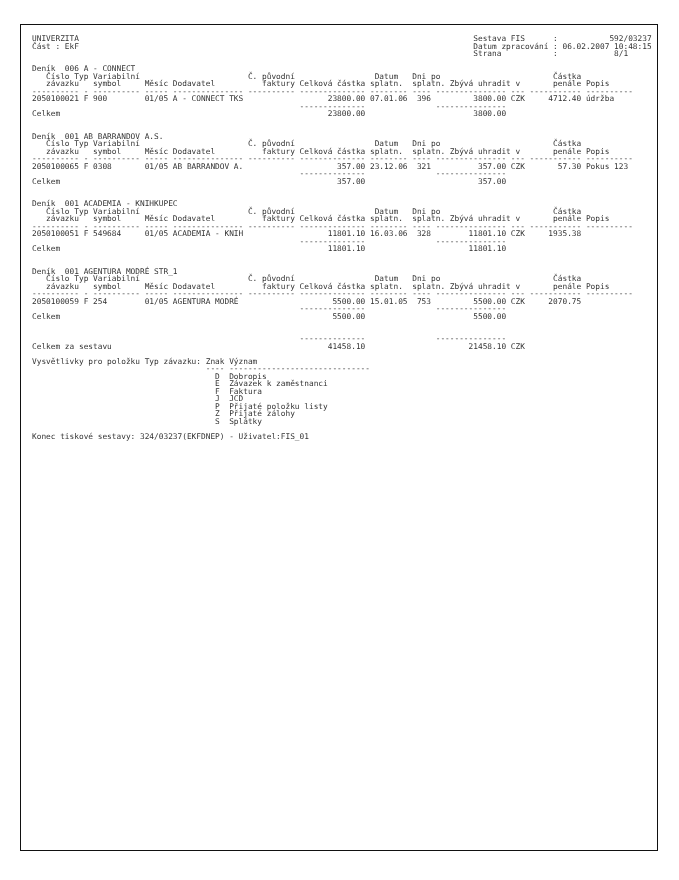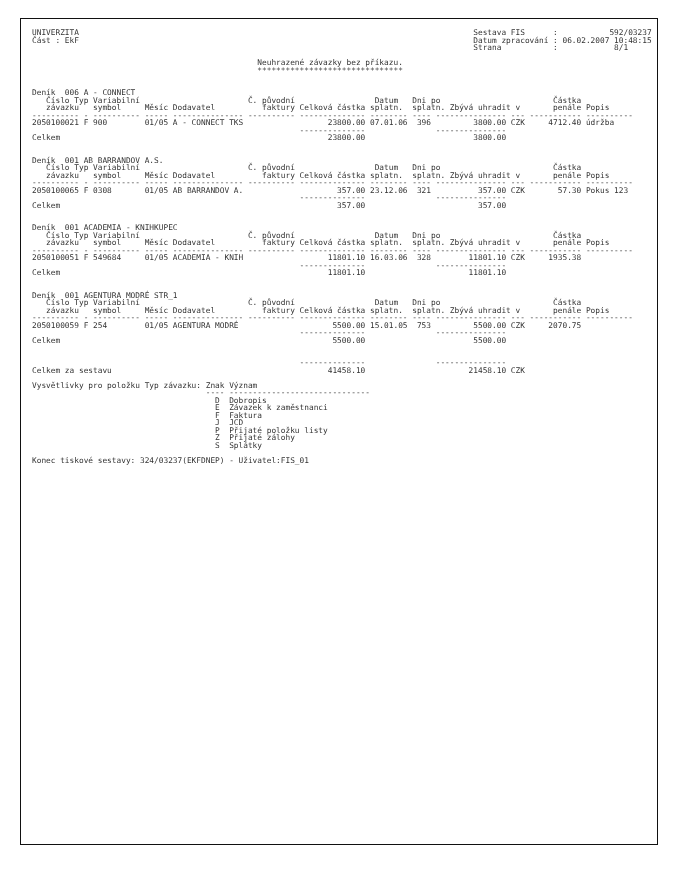--- a/index.html
+++ b/index.html
@@ -1,44 +1,38 @@
 <!DOCTYPE html>
 <html><head>
 <meta charset="utf-8">
 <style>
   html,body{margin:0;padding:0}
   body{
     width:679px;height:880px;position:relative;background:#ffffff;overflow:hidden;
     font-family:"DejaVu Sans Mono","Liberation Mono",monospace;
   }
   .sheet{
-    position:absolute;left:20px;top:18px;width:638px;height:827px;
+    position:absolute;left:20px;top:24px;width:638px;height:827px;
     border:1px solid #111;background:#fff;box-sizing:border-box;
     padding:10px 0 0 11px;overflow:hidden;
   }
   .ln{
     font-family:"DejaVu Sans Mono","Liberation Mono",monospace;
     font-size:7.8px;line-height:7.5px;height:7.5px;
     white-space:pre;color:#333;letter-spacing:0;
   }
 </style>
 </head>
 <body>
 
 <div class="sheet">
   <div id="blk-header">
       <div class="ln">UNIVERZITA                                                                                    Sestava FIS      :           592/03237</div>
       <div class="ln">Část : EkF                                                                                    Datum zpracování : 06.02.2007 10:48:15</div>
       <div class="ln">                                                                                              Strana           :            8/1</div>
-      <div class="ln"> </div>
-    </div>
-  <div id="blk-title">
-      <div class="ln">                                                Neuhrazené závazky bez příkazu.</div>
-      <div class="ln">                                                *******************************</div>
-      <div class="ln"> </div>
       <div class="ln"> </div>
     </div>
   <div id="blk-sections">
       <div>
         <div class="ln">Deník  006 A - CONNECT</div>
         <div class="ln">   Číslo Typ Variabilní                       Č. původní                 Datum   Dni po                        Částka</div>
         <div class="ln">   závazku   symbol     Měsíc Dodavatel          faktury Celková částka splatn.  splatn. Zbývá uhradit v       penále Popis</div>
         <div class="ln">---------- - ---------- ----- --------------- ---------- -------------- -------- ---- --------------- --- ----------- ----------</div>
         <div class="ln">2050100021 F 900        01/05 A - CONNECT TKS                  23800.00 07.01.06  396         3800.00 CZK     4712.40 údržba</div>
         <div class="ln">                                                         --------------               ---------------</div>

